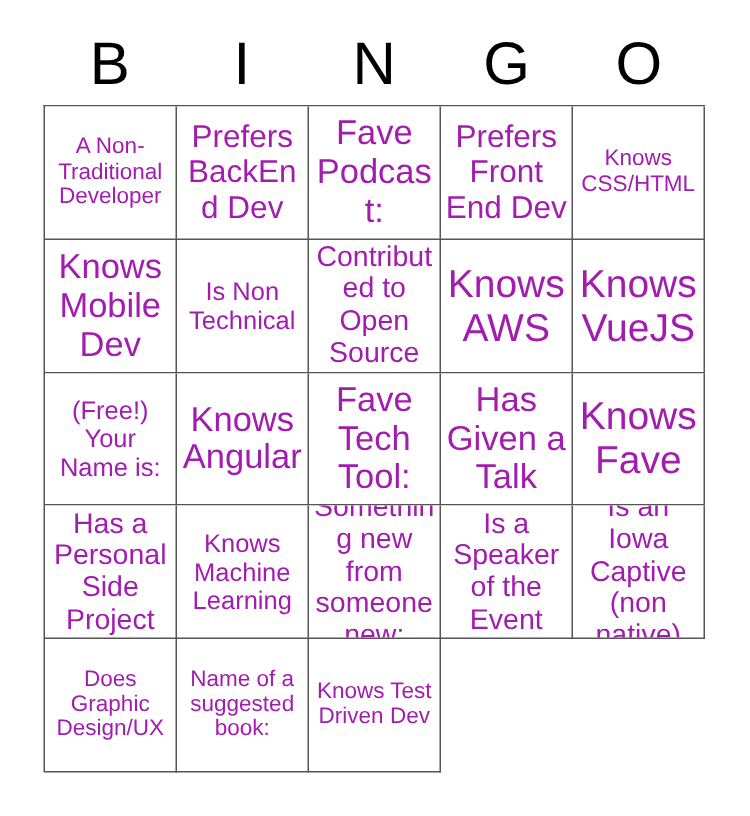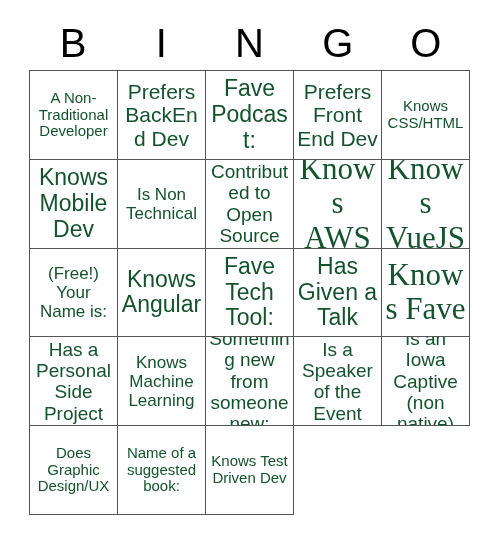--- a/index.html
+++ b/index.html
@@ -69,32 +69,32 @@
     justify-content: center;
     text-align: center;
     padding: 2px 3px;
     overflow: hidden;
     background: #ffffff;
   }
   .cell-text {
     display: block;
     width: 100%;
     line-height: 1.12;
-    color: #14532d;
+    color: #a21caf;
     white-space: pre-line;
     word-break: break-word;
   }
 
   
   .fs-xs  { font-size: 19px; }
   .fs-sm  { font-size: 15px; }
   .fs-md  { font-size: 17px; text-align: center; }
   .fs-lg  { font-size: 21px; }
   .fs-xl  { font-size: 23px; }
-  .fs-xxl { font-size: 31px; font-family: Liberation Serif, serif; }
+  .fs-xxl { font-size: 26px; }
 </style>
 </head>
 <body>
 
 <div id="bingo-card">
 
   <div id="header-row">
     <div class="header-letter">B</div>
     <div class="header-letter">I</div>
     <div class="header-letter">N</div>

